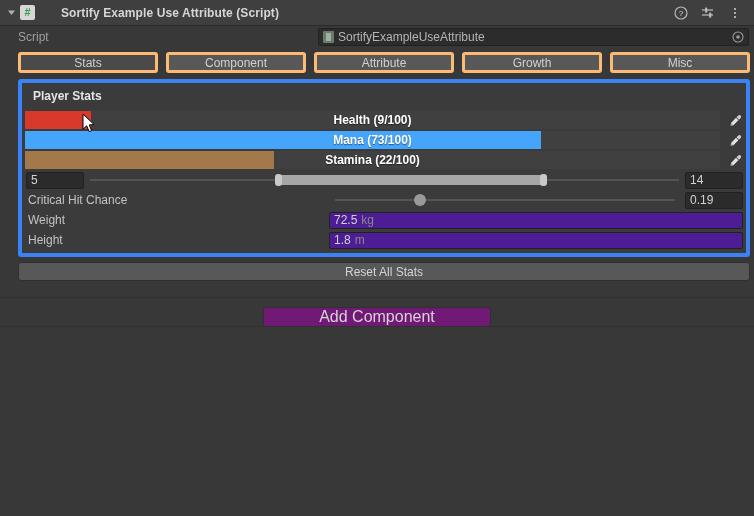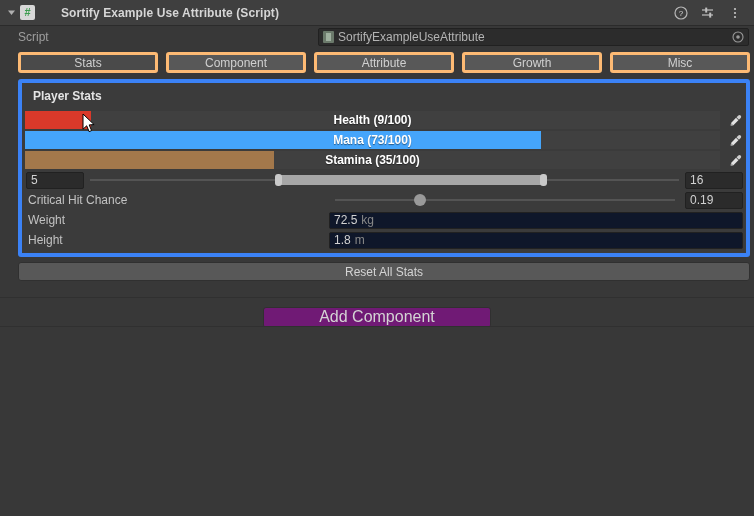--- a/index.html
+++ b/index.html
@@ -299,21 +299,21 @@
     height: 12px;
     margin-left: -6px;
     background: #999999;
     border-radius: 50%;
   }
 
   
   .textfield {
     flex: 1;
     height: 17px;
-    background: #0f172a;
+    background: #4c1d95;
     border: 1px solid #212121;
     border-radius: 2px;
     display: flex;
     align-items: center;
     padding: 0 4px;
     cursor: text;
   }
   .textfield .val {
     color: #d2d2d2;
     font-size: 12px;
@@ -484,41 +484,41 @@
           <path d="M9.3 1.5 a1.7 1.7 0 0 1 2.4 2.4 L9.9 5.7 L7.5 3.3 Z" fill="#cfcfcf"></path>
           <path d="M7.0 3.8 L9.4 6.2 L4.4 11.2 L1.7 11.6 L2.1 8.9 Z" fill="#e2e2e2"></path>
           <path d="M2.1 8.9 L1.7 11.6 L4.4 11.2 Z" fill="#a8a8a8"></path>
         </svg>
       </div>
     </div>
 
     <div class="bar-row">
       <div class="bar-track">
         <div class="bar-fill" id="fill-stamina" style="background: rgb(163, 120, 75); width: 249px;"></div>
-        <div class="bar-label">Stamina (35/100)</div>
+        <div class="bar-label">Stamina (22/100)</div>
       </div>
       <div class="eyedrop">
         <svg width="13" height="13" viewBox="0 0 13 13">
           <path d="M9.3 1.5 a1.7 1.7 0 0 1 2.4 2.4 L9.9 5.7 L7.5 3.3 Z" fill="#cfcfcf"></path>
           <path d="M7.0 3.8 L9.4 6.2 L4.4 11.2 L1.7 11.6 L2.1 8.9 Z" fill="#e2e2e2"></path>
           <path d="M2.1 8.9 L1.7 11.6 L4.4 11.2 Z" fill="#a8a8a8"></path>
         </svg>
       </div>
     </div>
 
     <div class="prop-row">
       <div class="prop-ctrl">
         <div class="numfield">5</div>
         <div class="minmax">
           <div class="rail"></div>
           <div class="range" id="dr-range" style="left: 32%; width: 45%;"></div>
           <div class="knob" id="dr-knob-min" style="left: calc(32% - 3px);"></div>
           <div class="knob" id="dr-knob-max" style="left: calc(77% - 4px);"></div>
         </div>
-        <div class="numfield">16</div>
+        <div class="numfield">14</div>
       </div>
     </div>
 
     <div class="prop-row">
       <div class="prop-label">Critical Hit Chance</div>
       <div class="prop-ctrl">
         <div class="slider">
           <div class="rail"></div>
           <div class="knob" id="chc-knob" style="left: 25%;"></div>
         </div>

